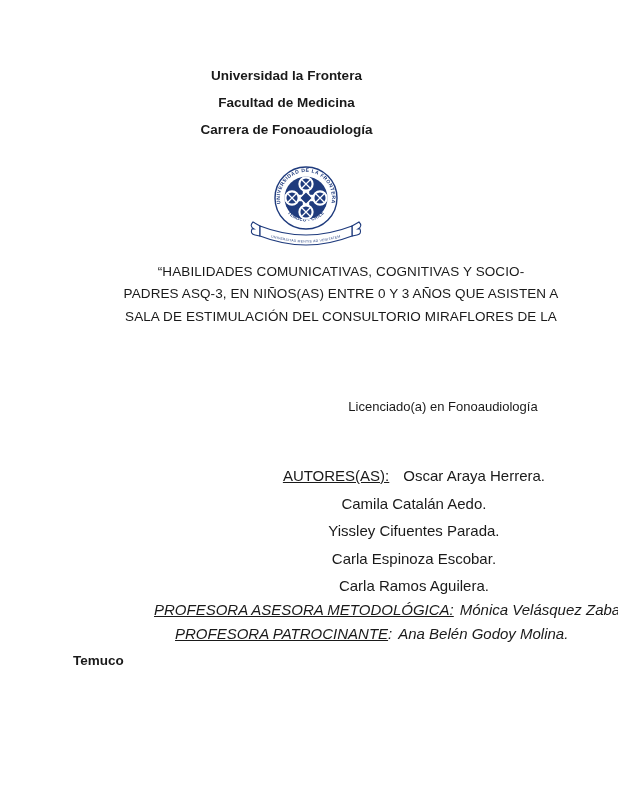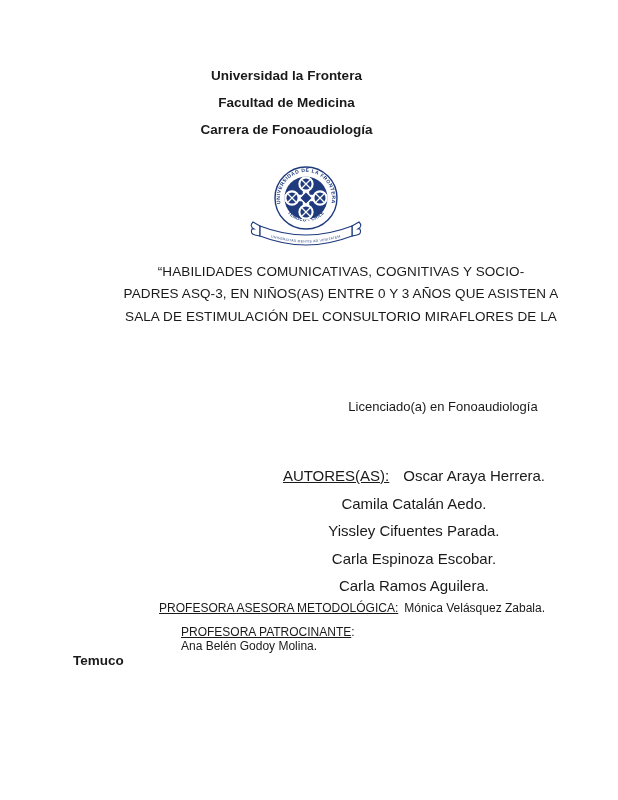--- a/index.html
+++ b/index.html
@@ -30,25 +30,25 @@
   .subtitle div{white-space:nowrap;}
 
   .authors{
     position:absolute;top:462px;right:73px;
     text-align:center;font-size:15px;line-height:27.6px;
   }
   .authors .label{text-decoration:underline;margin-right:14px;}
   .authors div{white-space:nowrap;}
 
   .advisor-line{
-    position:absolute;right:73px;display:flex;justify-content:flex-end;
-    align-items:baseline;font-size:12px;white-space:nowrap;
+    position:absolute;right:73px;display:flex;justify-content:space-between;
+    align-items:baseline;font-size:15px;white-space:nowrap;font-style:italic;
   }
   .advisor-a{top:601px;left:154px;}
-  .advisor-b{top:625px;left:175px;flex-direction:column;}
+  .advisor-b{top:625px;left:175px;}
   .advisor-line .label{text-decoration:underline;}
   .advisor-line .name{margin-left:6px;}
 
   .footer{
     position:absolute;top:648px;left:73px;width:410px;
     text-align:left;font-weight:bold;font-size:13.5px;line-height:25px;
   }
 </style>
 </head>
 <body>

